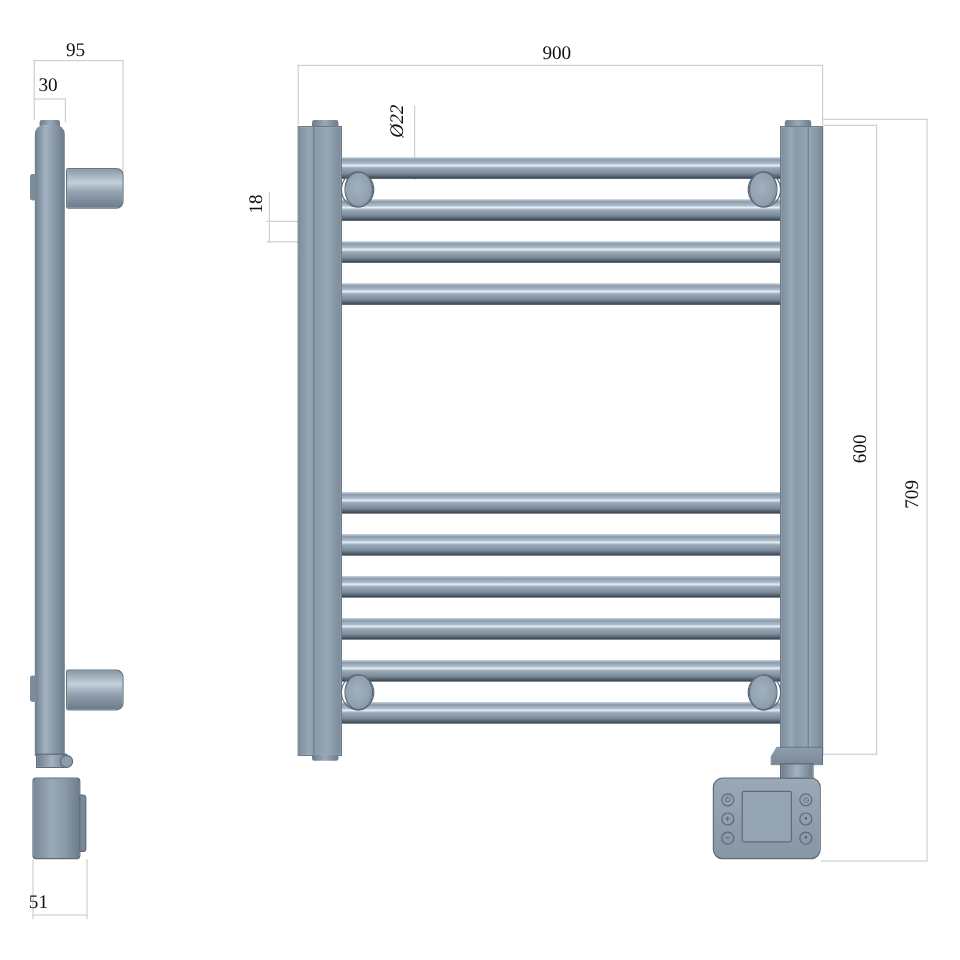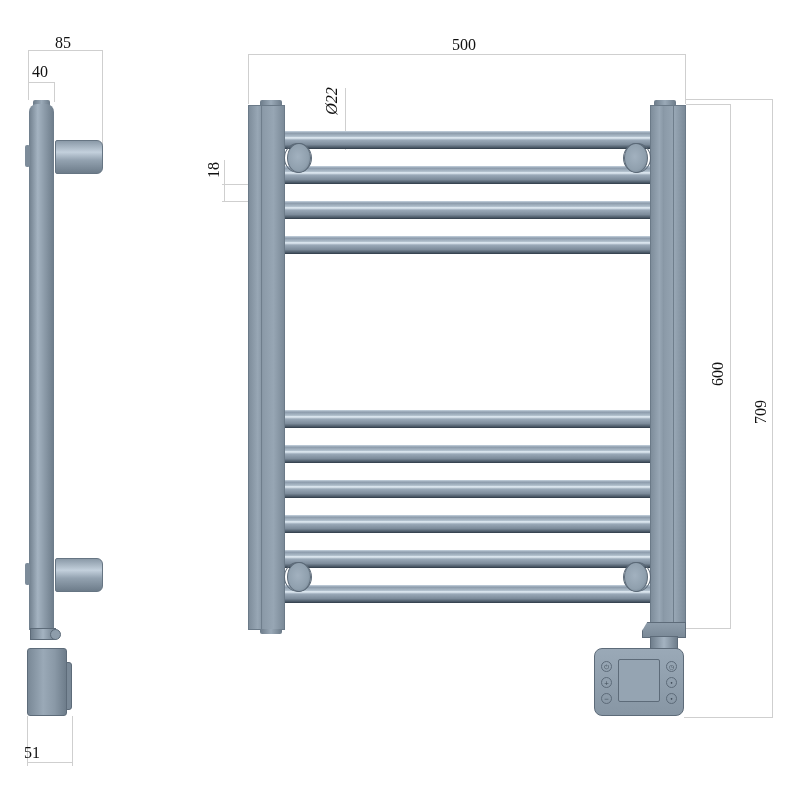--- a/index.html
+++ b/index.html
@@ -22,25 +22,25 @@
   .side-box { position:absolute; background:linear-gradient(90deg,#7a8997 0%,#9aa9b7 40%,#8a99a7 70%,#6e7d8b 100%); border:1px solid #5d6b79; box-sizing:border-box; border-radius:3px; }
 </style>
 </head>
 <body>
 
 <div>
 
   <div class="dim-line" style="left:28px;top:50px;width:75px;height:1px;"></div>
   <div class="dim-line" style="left:28px;top:50px;width:1px;height:50px;"></div>
   <div class="dim-line" style="left:102px;top:50px;width:1px;height:95px;"></div>
-  <div class="dim-text" style="left:55px;top:35px;">85</div>
+  <div class="dim-text" style="left:55px;top:35px;">95</div>
 
   <div class="dim-line" style="left:28px;top:82px;width:27px;height:1px;"></div>
   <div class="dim-line" style="left:54px;top:82px;width:1px;height:20px;"></div>
-  <div class="dim-text" style="left:32px;top:64px;">40</div>
+  <div class="dim-text" style="left:32px;top:64px;">30</div>
 
   <div class="post-cap" style="left:33px;top:100px;width:17px;height:5px;"></div>
   <div class="side-pipe" style="left:29px;top:104px;width:25px;height:526px;border-radius:8px 8px 0 0;"></div>
 
   <div class="abs" style="left:25px;top:145px;width:5px;height:22px;background:#7d8c9a;border-radius:2px;"></div>
   <div class="abs" style="left:25px;top:563px;width:5px;height:22px;background:#7d8c9a;border-radius:2px;"></div>
 
   <div class="side-mount" style="left:55px;top:140px;width:48px;height:34px;"></div>
   <div class="side-mount" style="left:55px;top:558px;width:48px;height:34px;"></div>
 
@@ -54,21 +54,21 @@
   <div class="dim-line" style="left:72px;top:716px;width:1px;height:50px;"></div>
   <div class="dim-line" style="left:27px;top:762px;width:46px;height:1px;"></div>
   <div class="dim-text" style="left:24px;top:745px;">51</div>
 </div>
 
 <div>
 
   <div class="dim-line" style="left:248px;top:54px;width:437px;height:1px;"></div>
   <div class="dim-line" style="left:248px;top:54px;width:1px;height:50px;"></div>
   <div class="dim-line" style="left:685px;top:54px;width:1px;height:50px;"></div>
-  <div class="dim-text" style="left:452px;top:37px;">500</div>
+  <div class="dim-text" style="left:452px;top:37px;">900</div>
 
   <div class="dim-line" style="left:345px;top:88px;width:1px;height:62px;"></div>
   <div class="dim-text rot" style="left:318px;top:93px;font-style:italic;">Ø22</div>
 
   <div class="dim-line" style="left:222px;top:184px;width:60px;height:1px;"></div>
   <div class="dim-line" style="left:222px;top:201px;width:60px;height:1px;"></div>
   <div class="dim-line" style="left:224px;top:160px;width:1px;height:42px;"></div>
   <div class="dim-text rot" style="left:206px;top:162px;">18</div>
 
   <div class="post-cap" style="left:260px;top:100px;width:22px;height:6px;"></div>

